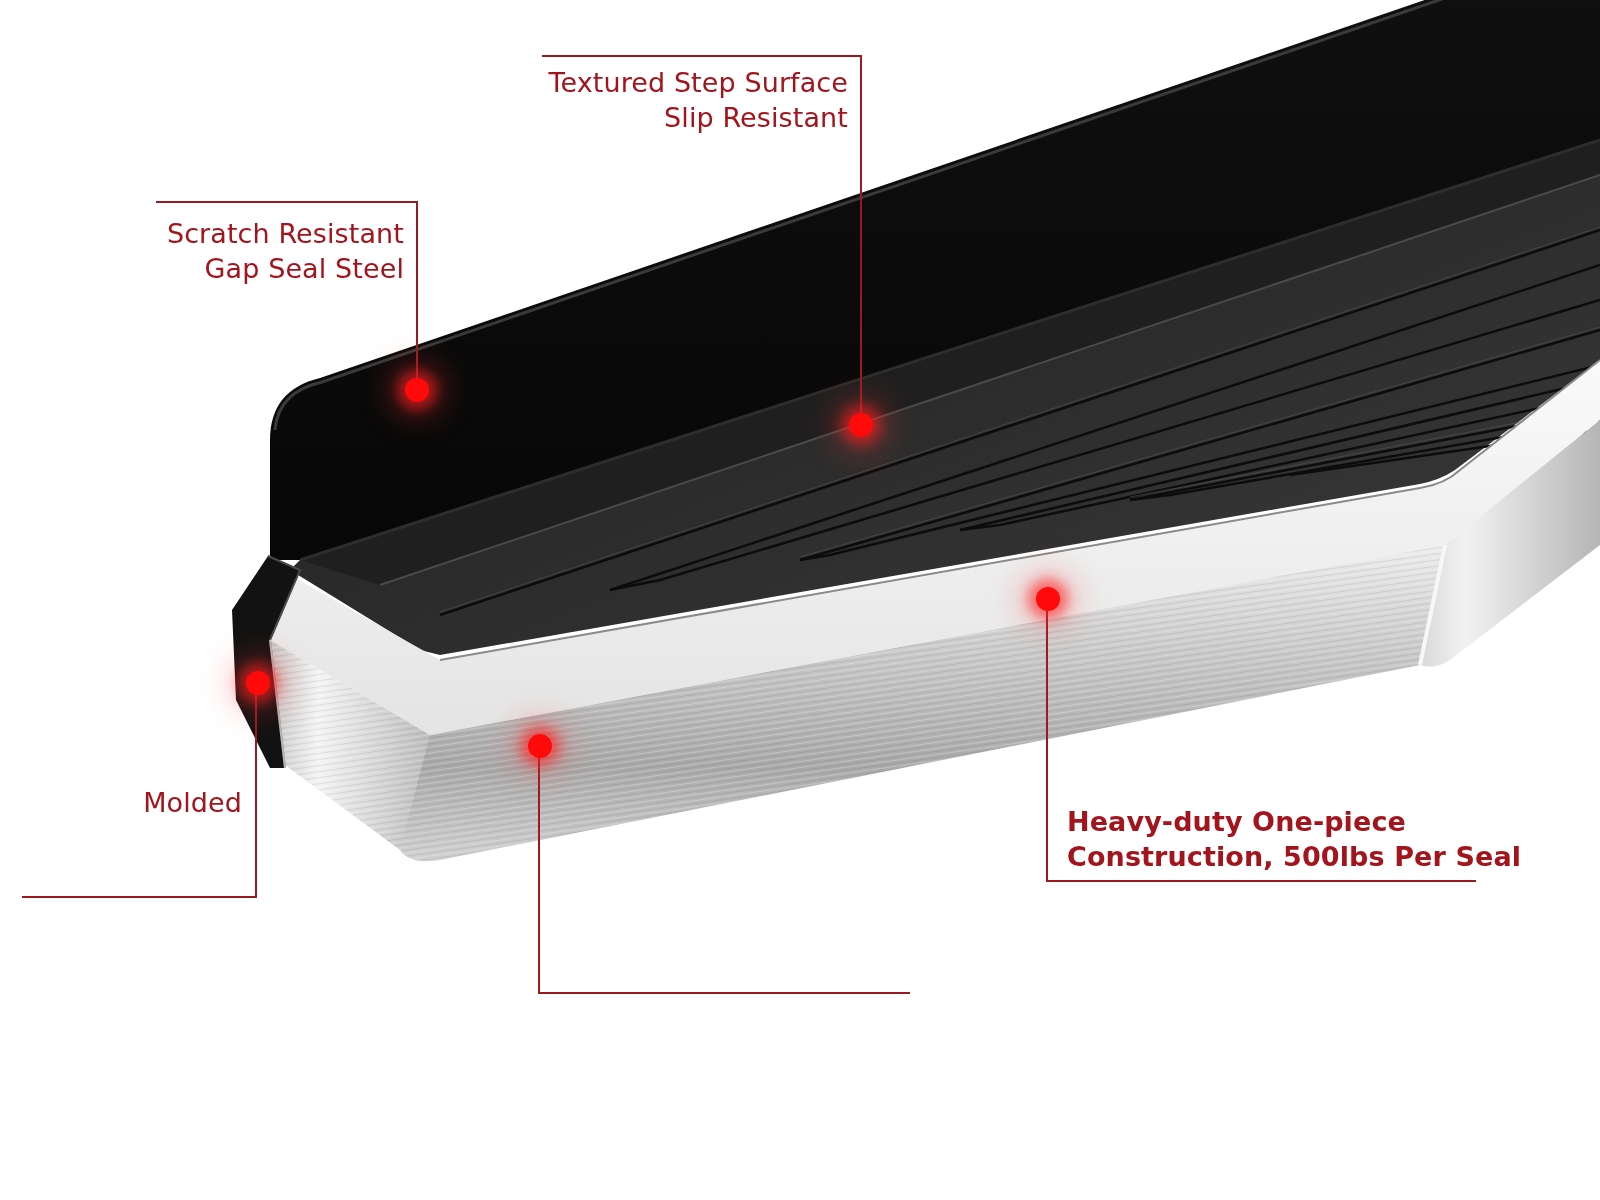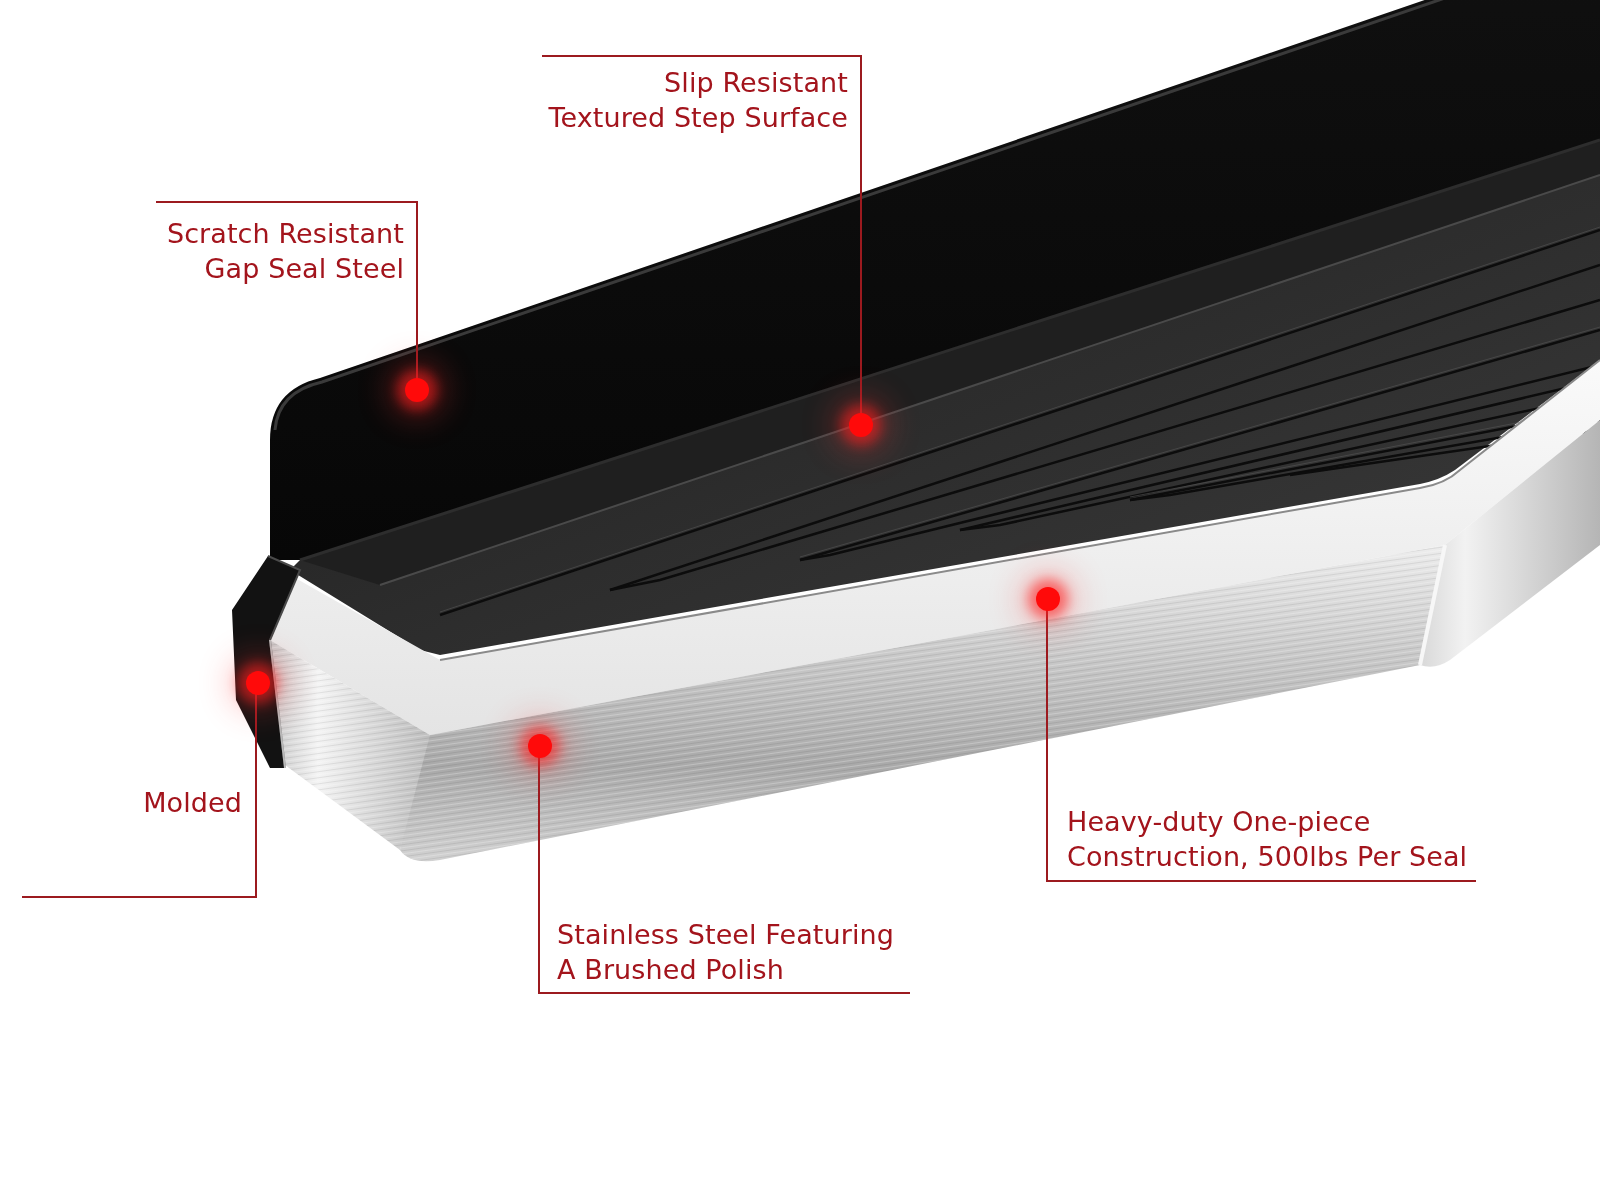--- a/index.html
+++ b/index.html
@@ -27,21 +27,21 @@
     .callout-text {
       position: absolute;
       color: #a3141c;
       font-size: 27px;
       line-height: 35px;
       letter-spacing: 0.1px;
       white-space: nowrap;
     }
     .callout-text .line { display: block; }
     .align-right { text-align: right; }
-    .align-left { text-align: left; }
+    .align-left { text-align: left; font-weight: bold; }
     .leader {
       position: absolute;
       background: #9c1a1f;
     }
     .hotspot {
       position: absolute;
       width: 24px; height: 24px;
       margin-left: -12px; margin-top: -12px;
       border-radius: 50%;
       background: #ff0a0a;
@@ -132,46 +132,42 @@
 
     <path d="M232 610 L268 556 L300 570 L270 640 L285 768 L270 768 L236 700 Z" fill="#121212"></path>
     <path d="M268 556 L300 570 L270 640 L285 768" stroke="#4a4a4a" stroke-width="2" fill="none"></path>
     <path d="M270 640 L285 768" stroke="#e8e8e8" stroke-width="2" fill="none" opacity="0.7"></path>
   </svg>
 
   <div class="leader" style="left:542px;top:55px;width:320px;height:2px;"></div>
   <div class="leader" style="left:860px;top:55px;width:2px;height:370px;"></div>
   <div class="hotspot" style="left:861px;top:425px;"></div>
   <div class="callout-text align-right" style="left:540px;top:65px;width:308px;">
+    <span class="line">Textured Step Surface</span>
     <span class="line">Slip Resistant</span>
-    <span class="line">Textured Step Surface</span>
   </div>
 
   <div class="leader" style="left:156px;top:201px;width:262px;height:2px;"></div>
   <div class="leader" style="left:416px;top:201px;width:2px;height:189px;"></div>
   <div class="hotspot" style="left:417px;top:390px;"></div>
   <div class="callout-text align-right" style="left:150px;top:216px;width:254px;">
     <span class="line">Scratch Resistant</span>
     <span class="line">Gap Seal Steel</span>
   </div>
 
   <div class="leader" style="left:255px;top:683px;width:2px;height:215px;"></div>
   <div class="leader" style="left:22px;top:896px;width:235px;height:2px;"></div>
   <div class="hotspot" style="left:258px;top:683px;"></div>
   <div class="callout-text align-right" style="left:20px;top:785px;width:222px;">
     <span class="line">Molded</span>
   </div>
 
   <div class="leader" style="left:538px;top:746px;width:2px;height:248px;"></div>
   <div class="leader" style="left:538px;top:992px;width:372px;height:2px;"></div>
   <div class="hotspot" style="left:540px;top:746px;"></div>
-  <div class="callout-text align-left" style="left:557px;top:917px;width:340px;">
-    <span class="line">Stainless Steel Featuring</span>
-    <span class="line">A Brushed Polish</span>
-  </div>
 
   <div class="leader" style="left:1046px;top:599px;width:2px;height:283px;"></div>
   <div class="leader" style="left:1046px;top:880px;width:430px;height:2px;"></div>
   <div class="hotspot" style="left:1048px;top:599px;"></div>
   <div class="callout-text align-left" style="left:1067px;top:804px;width:410px;">
     <span class="line">Heavy-duty One-piece</span>
     <span class="line">Construction, 500lbs Per Seal</span>
   </div>
 
 </div>

